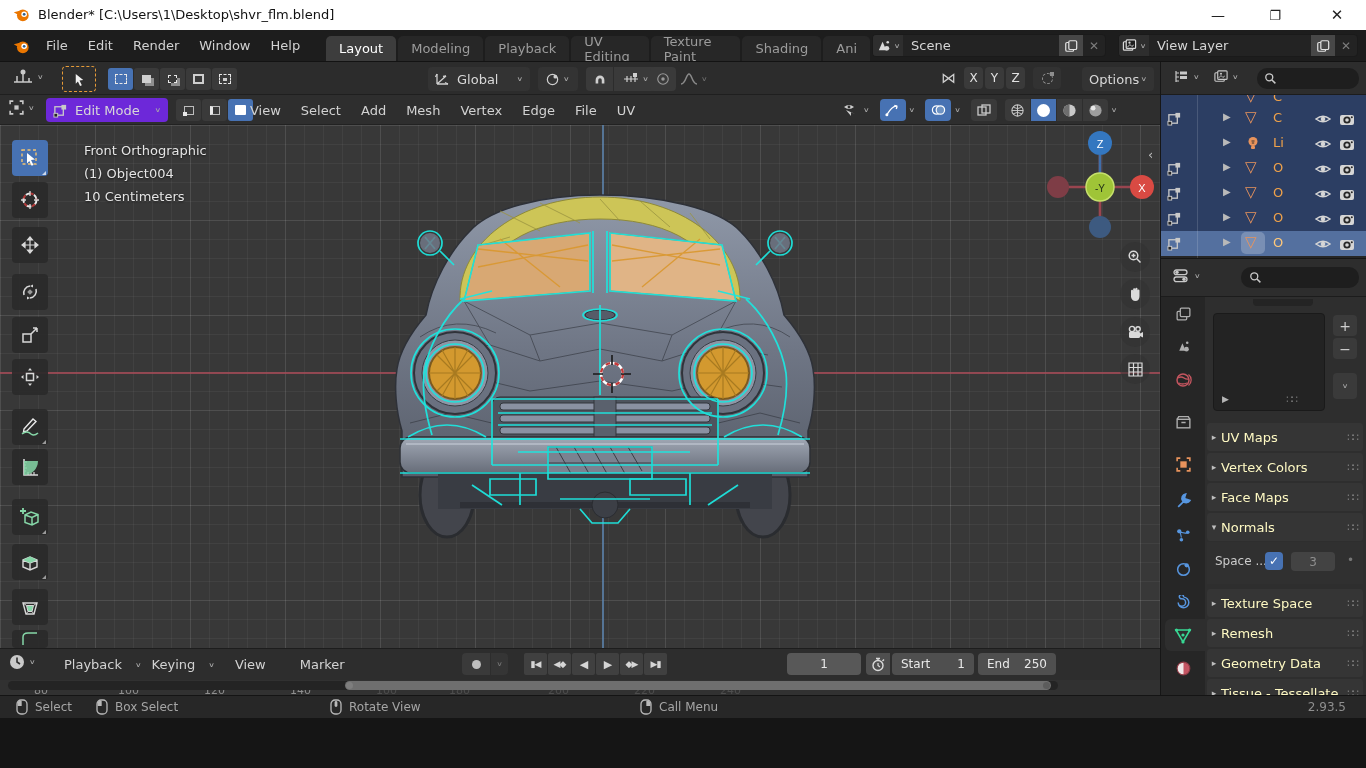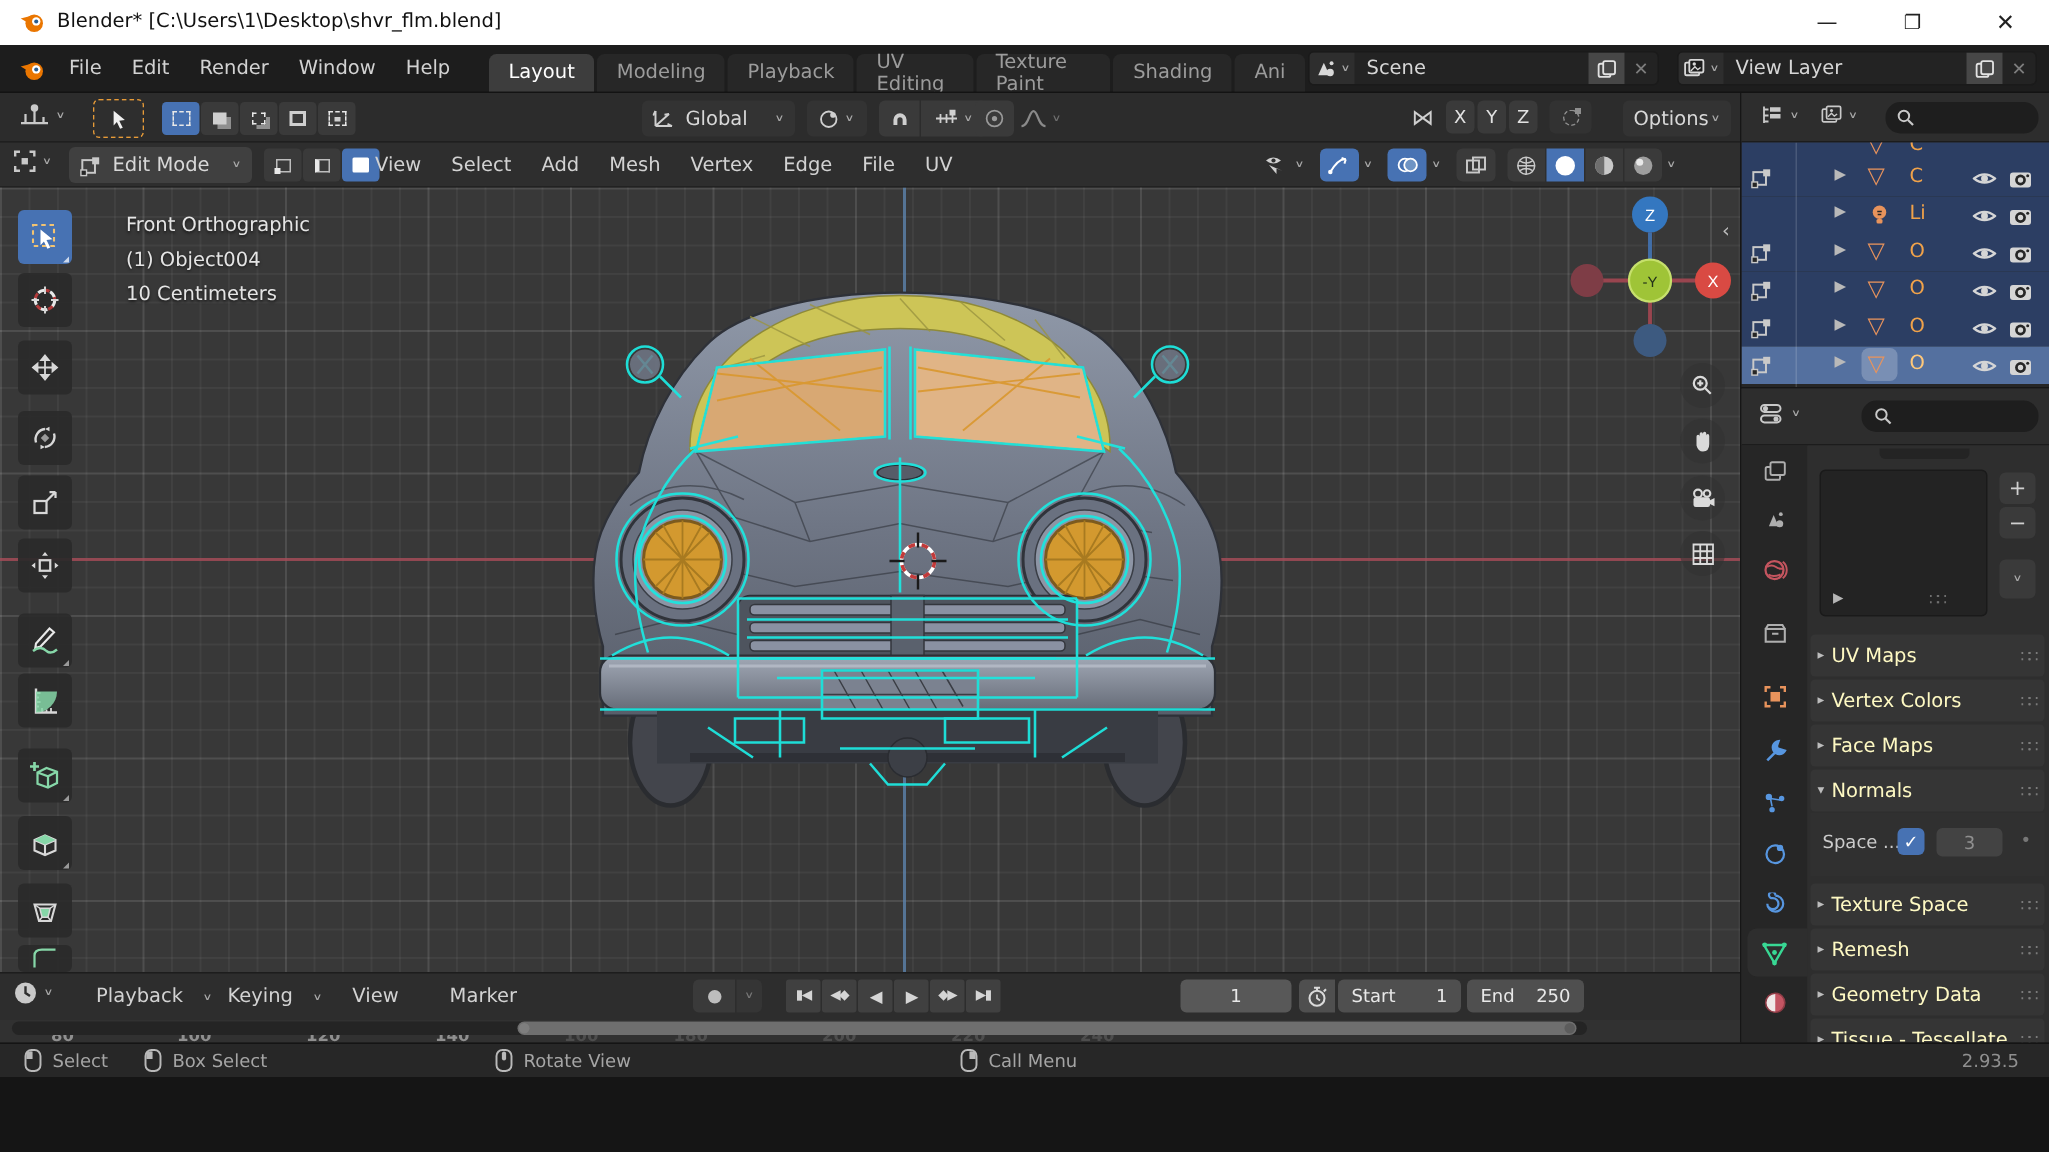--- a/index.html
+++ b/index.html
@@ -71,21 +71,21 @@
            display:flex; align-items:center; }
   .panel .pa { color:#bdbdbd; font-size:9px; width:14px; text-align:center; }
   .panel .pl { color:#fef9c3; font-size:13px; flex:1; }
   .panel .grip { color:#7b7b7b; font-size:11px; letter-spacing:-2px; padding-right:6px; }
 
   
   .tfield { height:22px; background:#4f4f4f; border-radius:4px; display:flex; align-items:center;
             font-size:12px; color:#e8e8e8; }
   .pbtn { width:23px; height:22px; background:#404040; margin-right:1px; border-radius:2px;
           display:flex; align-items:center; justify-content:center; color:#d5d5d5; font-size:9px; letter-spacing:-1px;}
-  .rnum { position:absolute; top:4px; font-size:11px; color:#8f8f8f;font-weight:bold; }
+  .rnum { position:absolute; top:4px; font-size:11px; color:#8f8f8f; }
   .rnum.faint { opacity:.3; }
 
   
   .hint { display:flex; align-items:center; gap:7px; color:#a5a5a5; font-size:12px; position:absolute; top:3px;}
 </style>
 </head>
 <body>
 
 <svg width="0" height="0" style="position:absolute">
 <defs>
@@ -584,21 +584,21 @@
 </div>
 
 <div class="abs" id="vheader">
   <div class="abs flex" style="left:8px;top:4px">
     <svg class="ic" width="17" height="17" viewBox="0 0 16 16">
         <path d="M2,5 V2 h3 M11,2 h3 v3 M14,11 v3 h-3 M5,14 H2 v-3" stroke="#c9c9c9" fill="none" stroke-width="1.5"></path>
         <rect x="6" y="6" width="4" height="4" fill="#c9c9c9"></rect>
       </svg>
     <span class="cv">∨</span>
   </div>
-  <div class="abs flex" style="left:46px;top:3px;width:122px;height:24px;background:#404040;border-radius:4px;padding:0 7px">
+  <div class="abs flex" style="left:46px;top:3px;width:122px;height:24px;background:#6d28d9;border-radius:4px;padding:0 7px">
     <svg class="ic" width="15" height="15">
         <use href="#i-badge"></use>
       </svg>
     <span class="txt" style="margin-left:7px">Edit Mode</span>
     <span class="cv" style="margin-left:auto">∨</span>
   </div>
   <div class="abs flex" style="left:176px;top:4px">
     <div class="smbtn">
         <span style="width:10px;height:9px;border:1px solid #bdbdbd;position:relative">
           <span style="position:absolute;left:-2px;bottom:-2px;width:4px;height:4px;background:#e8e8e8"></span>

